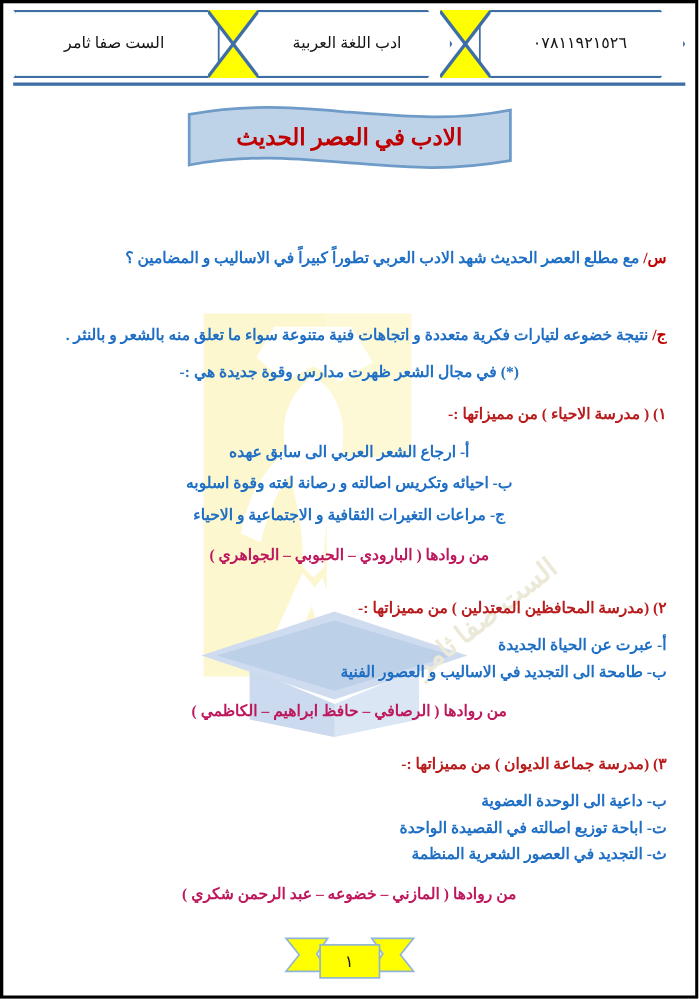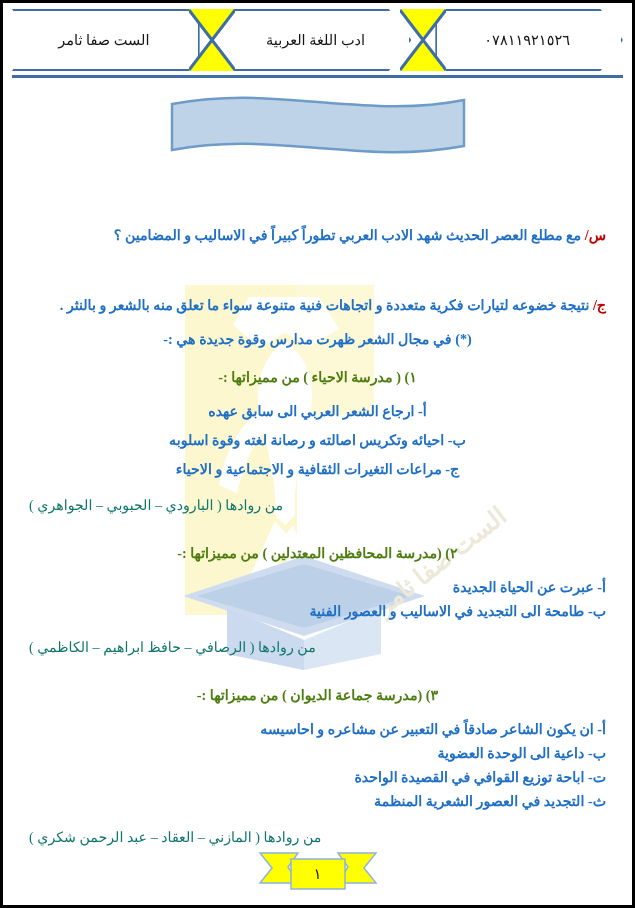--- a/index.html
+++ b/index.html
@@ -202,37 +202,37 @@
   }
   .marker {
     color: #c00000;
     font-weight: bold;
   }
   .line.star {
     text-align: center;
     margin-bottom: 16px;
   }
   .school-head {
-    color: #4d7c0f;
-    text-align: center;
+    color: #b91c1c;
+    text-align: right;
     margin: 0 0 12px 0;
     font-weight: bold;
     white-space: nowrap;
   }
   .feat {
     text-align: center;
     margin: 0 0 7px 0;
     color: #1f6fc4;
     white-space: nowrap;
   }
   .pioneers {
-    color: #0f766e;
-    text-align: left;
+    color: #be185d;
+    text-align: center;
     margin: 14px 0 0 0;
-    font-weight: normal;
+    font-weight: bold;
     white-space: nowrap;
   }
   .gap-lg { height: 26px; }
 
   .feat-block { margin-top: 2px; }
   .feat-block.tight .feat { margin-bottom: 2px; text-align: right; }
 
   
   .footer {
     position: absolute;
@@ -326,20 +326,21 @@
 
   </div>
 
   <div class="header-rule"></div>
 
   <div class="title-wrap">
     <div class="title-ribbon">
       <svg viewBox="0 0 300 62" preserveAspectRatio="none">
         <path d="M4 10 C60 0 100 4 150 8 C200 12 246 16 296 6 L296 52 C240 62 200 58 150 54 C100 50 58 46 4 56 Z" fill="#bed3e8" stroke="#6f9bc8" stroke-width="2.5"></path>
       </svg>
+      <span class="title-text">الادب في العصر الحديث</span>
     </div>
   </div>
 
   <div class="content">
 
     <p class="line q">
       <span class="marker">س/</span>
       <span>مع مطلع العصر الحديث شهد الادب العربي تطوراً كبيراً في الاساليب و المضامين ؟</span>
     </p>
 
@@ -376,26 +377,25 @@
     <p class="pioneers">من روادها ( الرصافي – حافظ ابراهيم – الكاظمي )</p>
 
     <div class="gap-lg"></div>
 
     <p class="school-head">
       <span>٣)</span>
       <span>(مدرسة جماعة الديوان )</span>
       <span>من مميزاتها :-</span>
     </p>
     <div class="feat-block tight">
-      <p class="feat">أ-  ان يكون الشاعر صادقاً في التعبير عن مشاعره و احاسيسه</p>
       <p class="feat">ب- داعية الى الوحدة العضوية</p>
-      <p class="feat">ت- اباحة توزيع القوافي في القصيدة الواحدة</p>
+      <p class="feat">ت- اباحة توزيع اصالته في القصيدة الواحدة</p>
       <p class="feat">ث- التجديد في العصور الشعرية المنظمة</p>
     </div>
-    <p class="pioneers">من روادها ( المازني – العقاد – عبد الرحمن شكري )</p>
+    <p class="pioneers">من روادها ( المازني – خضوعه – عبد الرحمن شكري )</p>
 
   </div>
 
   <div class="footer">
     <div class="page-ribbon">
       <svg viewBox="0 0 120 40" preserveAspectRatio="none">
         <polygon points="2,2 40,2 30,16 40,32 2,32 14,17" fill="#ffff00" stroke="#8fb3d9" stroke-width="1.5"></polygon>
         <polygon points="118,2 80,2 90,16 80,32 118,32 106,17" fill="#ffff00" stroke="#8fb3d9" stroke-width="1.5"></polygon>
         <rect x="33" y="8" width="54" height="30" fill="#ffff00" stroke="#8fb3d9" stroke-width="1.5"></rect>
       </svg>

